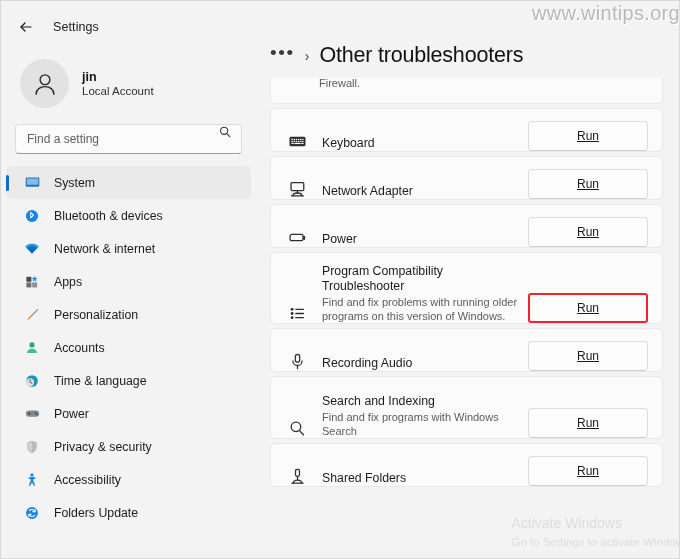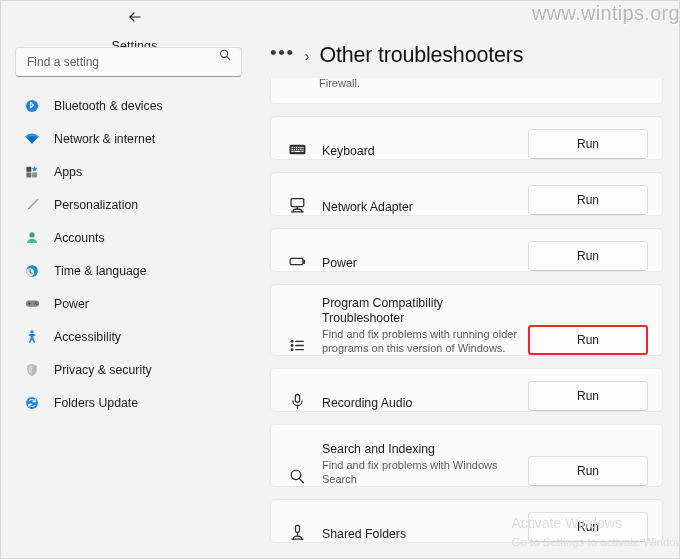--- a/index.html
+++ b/index.html
@@ -34,21 +34,20 @@
     padding-top: 8px;
     position: relative;
   }
 
   .titlebar {
     height: 36px;
     display: flex;
     align-items: center;
     padding-left: 12px;
     gap: 14px;
-    flex-direction: column;
   }
   .back-btn {
     width: 26px; height: 26px;
     display: flex; align-items: center; justify-content: center;
     border-radius: 4px;
     color: #1b1b1b;
   }
   .back-btn svg { display: block; }
   .app-title {
     font-size: 12.5px;
@@ -152,21 +151,21 @@
     font-size: 21.5px;
     color: #121212;
     letter-spacing: -.2px;
   }
 
   .list {
     flex: 1;
     padding: 0 16px 0 14px;
     display: flex;
     flex-direction: column;
-    gap: 12px;
+    gap: 4px;
     overflow: hidden;
   }
 
   .card {
     background: #fbfbfb;
     border: 1px solid #e8e8e8;
     border-radius: 5px;
     display: flex;
     align-items: flex-end;
     padding: 0 14px 0 15px;
@@ -204,20 +203,21 @@
     background: #fdfdfd;
     border: 1px solid #dddddd;
     border-bottom-color: #cfcfcf;
     border-radius: 4px;
     font-family: "Liberation Sans", sans-serif;
     font-size: 12px;
     color: #1b1b1b;
     display: flex;
     align-items: center;
     justify-content: center;
+    text-decoration: underline;
   }
   .run-btn.highlight {
     border: 2px solid #f0232e;
     border-radius: 3px;
   }
 
   
   .wm-site {
     position: absolute;
     top: 2px; right: 0;
@@ -250,33 +250,55 @@
     <div class="titlebar">
       <div class="back-btn">
         <svg width="16" height="16" viewBox="0 0 16 16" fill="none" stroke="#1b1b1b" stroke-width="1.2" stroke-linecap="round" stroke-linejoin="round">
           <path d="M13 8H3"></path>
             <path d="M7 4L3 8l4 4"></path>
         </svg>
       </div>
       <div class="app-title">Settings</div>
     </div>
 
+    <div class="account">
+      <div class="avatar">
+        <svg width="30" height="30" viewBox="0 0 32 32" fill="none" stroke="#2a2a2a" stroke-width="1.5">
+          <circle cx="16" cy="11.5" r="5.2"></circle>
+          <path d="M6.5 27c0-5.2 4.3-8.2 9.5-8.2s9.5 3 9.5 8.2" stroke-linecap="round"></path>
+        </svg>
+      </div>
+      <div class="acct-text">
+        <div class="acct-name">jin</div>
+        <div class="acct-type">Local Account</div>
+      </div>
+    </div>
 
     <div class="searchbox">
       <input type="text" placeholder="Find a setting" style="">
       <span class="search-icon">
         <svg width="14" height="14" viewBox="0 0 16 16" fill="none" stroke="#3a3a3a" stroke-width="1.25">
           <circle cx="7" cy="6.6" r="4.1"></circle>
           <path d="M10.1 9.8L13.4 13.4" stroke-linecap="round"></path>
         </svg>
       </span>
     </div>
 
     <div class="nav">
 
+      <div class="nav-item selected">
+        <span class="pill"></span>
+        <span class="nav-ico">
+          <svg width="17" height="17" viewBox="0 0 20 20">
+            <rect x="2" y="4" width="16" height="11" rx="1.4" fill="#2b6fb5"></rect>
+            <rect x="3.2" y="5.2" width="13.6" height="7.4" rx=".7" fill="#79c0ee"></rect>
+          </svg>
+        </span>
+        <span class="nav-label">System</span>
+      </div>
 
       <div class="nav-item">
 
         <span class="nav-ico">
           <svg width="16" height="16" viewBox="0 0 20 20">
             <circle cx="10" cy="10" r="7.6" fill="#1b84e0"></circle>
             <path d="M8.3 6.4l3.6 3.1-3.6 3.1V5.2l3.6 3.3-3.6 3.2" fill="none" stroke="#fff" stroke-width="1.05" stroke-linejoin="round"></path>
           </svg>
         </span>
         <span class="nav-label">Bluetooth &amp; devices</span>
@@ -350,37 +372,37 @@
             <circle cx="13.6" cy="9.3" r=".95" fill="#3d444a"></circle>
             <circle cx="15.1" cy="11.1" r=".95" fill="#3d444a"></circle>
           </svg>
         </span>
         <span class="nav-label">Power</span>
       </div>
 
       <div class="nav-item">
 
         <span class="nav-ico">
+          <svg width="16" height="16" viewBox="0 0 20 20">
+            <path d="M10 2.2l6 2.2v5c0 4-2.7 7-6 8.4-3.3-1.4-6-4.4-6-8.4v-5z" fill="#b6bcc2"></path>
+            <path d="M10 3.6v12.6c-2.6-1.3-4.7-3.8-4.7-7V5.1z" fill="#cdd2d7"></path>
+          </svg>
+        </span>
+        <span class="nav-label">Privacy &amp; security</span>
+      </div>
+
+      <div class="nav-item">
+
+        <span class="nav-ico">
           <svg width="16" height="16" viewBox="0 0 20 20" fill="#1f86dd">
             <circle cx="10" cy="3.6" r="2.1"></circle>
             <path d="M10 6.2c-2.4 0-4.3.6-4.3 1.6 0 .9 1.5 1.2 3 1.3l-.9 3.3-1.5 3.3a1 1 0 0 0 1.8.9l1.9-3.6 1.9 3.6a1 1 0 0 0 1.8-.9l-1.5-3.3-.9-3.3c1.5-.1 3-.4 3-1.3 0-1-1.9-1.6-4.3-1.6z"></path>
           </svg>
         </span>
         <span class="nav-label">Accessibility</span>
-      </div>
-
-      <div class="nav-item">
-
-        <span class="nav-ico">
-          <svg width="16" height="16" viewBox="0 0 20 20">
-            <path d="M10 2.2l6 2.2v5c0 4-2.7 7-6 8.4-3.3-1.4-6-4.4-6-8.4v-5z" fill="#b6bcc2"></path>
-            <path d="M10 3.6v12.6c-2.6-1.3-4.7-3.8-4.7-7V5.1z" fill="#cdd2d7"></path>
-          </svg>
-        </span>
-        <span class="nav-label">Privacy &amp; security</span>
       </div>
 
       <div class="nav-item">
 
         <span class="nav-ico">
           <svg width="16" height="16" viewBox="0 0 20 20">
             <circle cx="10" cy="10" r="7.4" fill="#1b84e0"></circle>
             <path d="M13.6 8.2a4.2 4.2 0 0 0-7-1.1M6.4 11.8a4.2 4.2 0 0 0 7 1.1" fill="none" stroke="#fff" stroke-width="1.3" stroke-linecap="round"></path>
             <path d="M13.9 5.4v2.9h-2.9M6.1 14.6v-2.9h2.9" fill="none" stroke="#fff" stroke-width="1.3" stroke-linecap="round" stroke-linejoin="round"></path>
           </svg>
@@ -500,21 +522,21 @@
 
       <div class="card mid">
         <span class="c-ico">
           <svg width="19" height="19" viewBox="0 0 20 20" fill="none" stroke="#2d2d2d" stroke-width="1.35">
             <circle cx="8.4" cy="8.2" r="5"></circle>
             <path d="M12.1 12.2l4.1 4.4" stroke-linecap="round"></path>
           </svg>
         </span>
         <div class="c-body">
           <div class="c-title">Search and Indexing</div>
-          <div class="c-desc">Find and fix problems with Windows Search</div>
+          <div class="c-desc">Find and fix programs with Windows Search</div>
         </div>
         <button class="run-btn">Run</button>
       </div>
 
       <div class="card">
         <span class="c-ico">
           <svg width="19" height="19" viewBox="0 0 20 20" fill="none" stroke="#2d2d2d" stroke-width="1.3">
             <rect x="7.9" y="2.4" width="4.2" height="7.4" rx="1.6"></rect>
             <path d="M10 9.8v3.3" stroke-linecap="round"></path>
             <path d="M5.6 17c0-1.8 2-3.1 4.4-3.1s4.4 1.3 4.4 3.1" stroke-linecap="round"></path>

